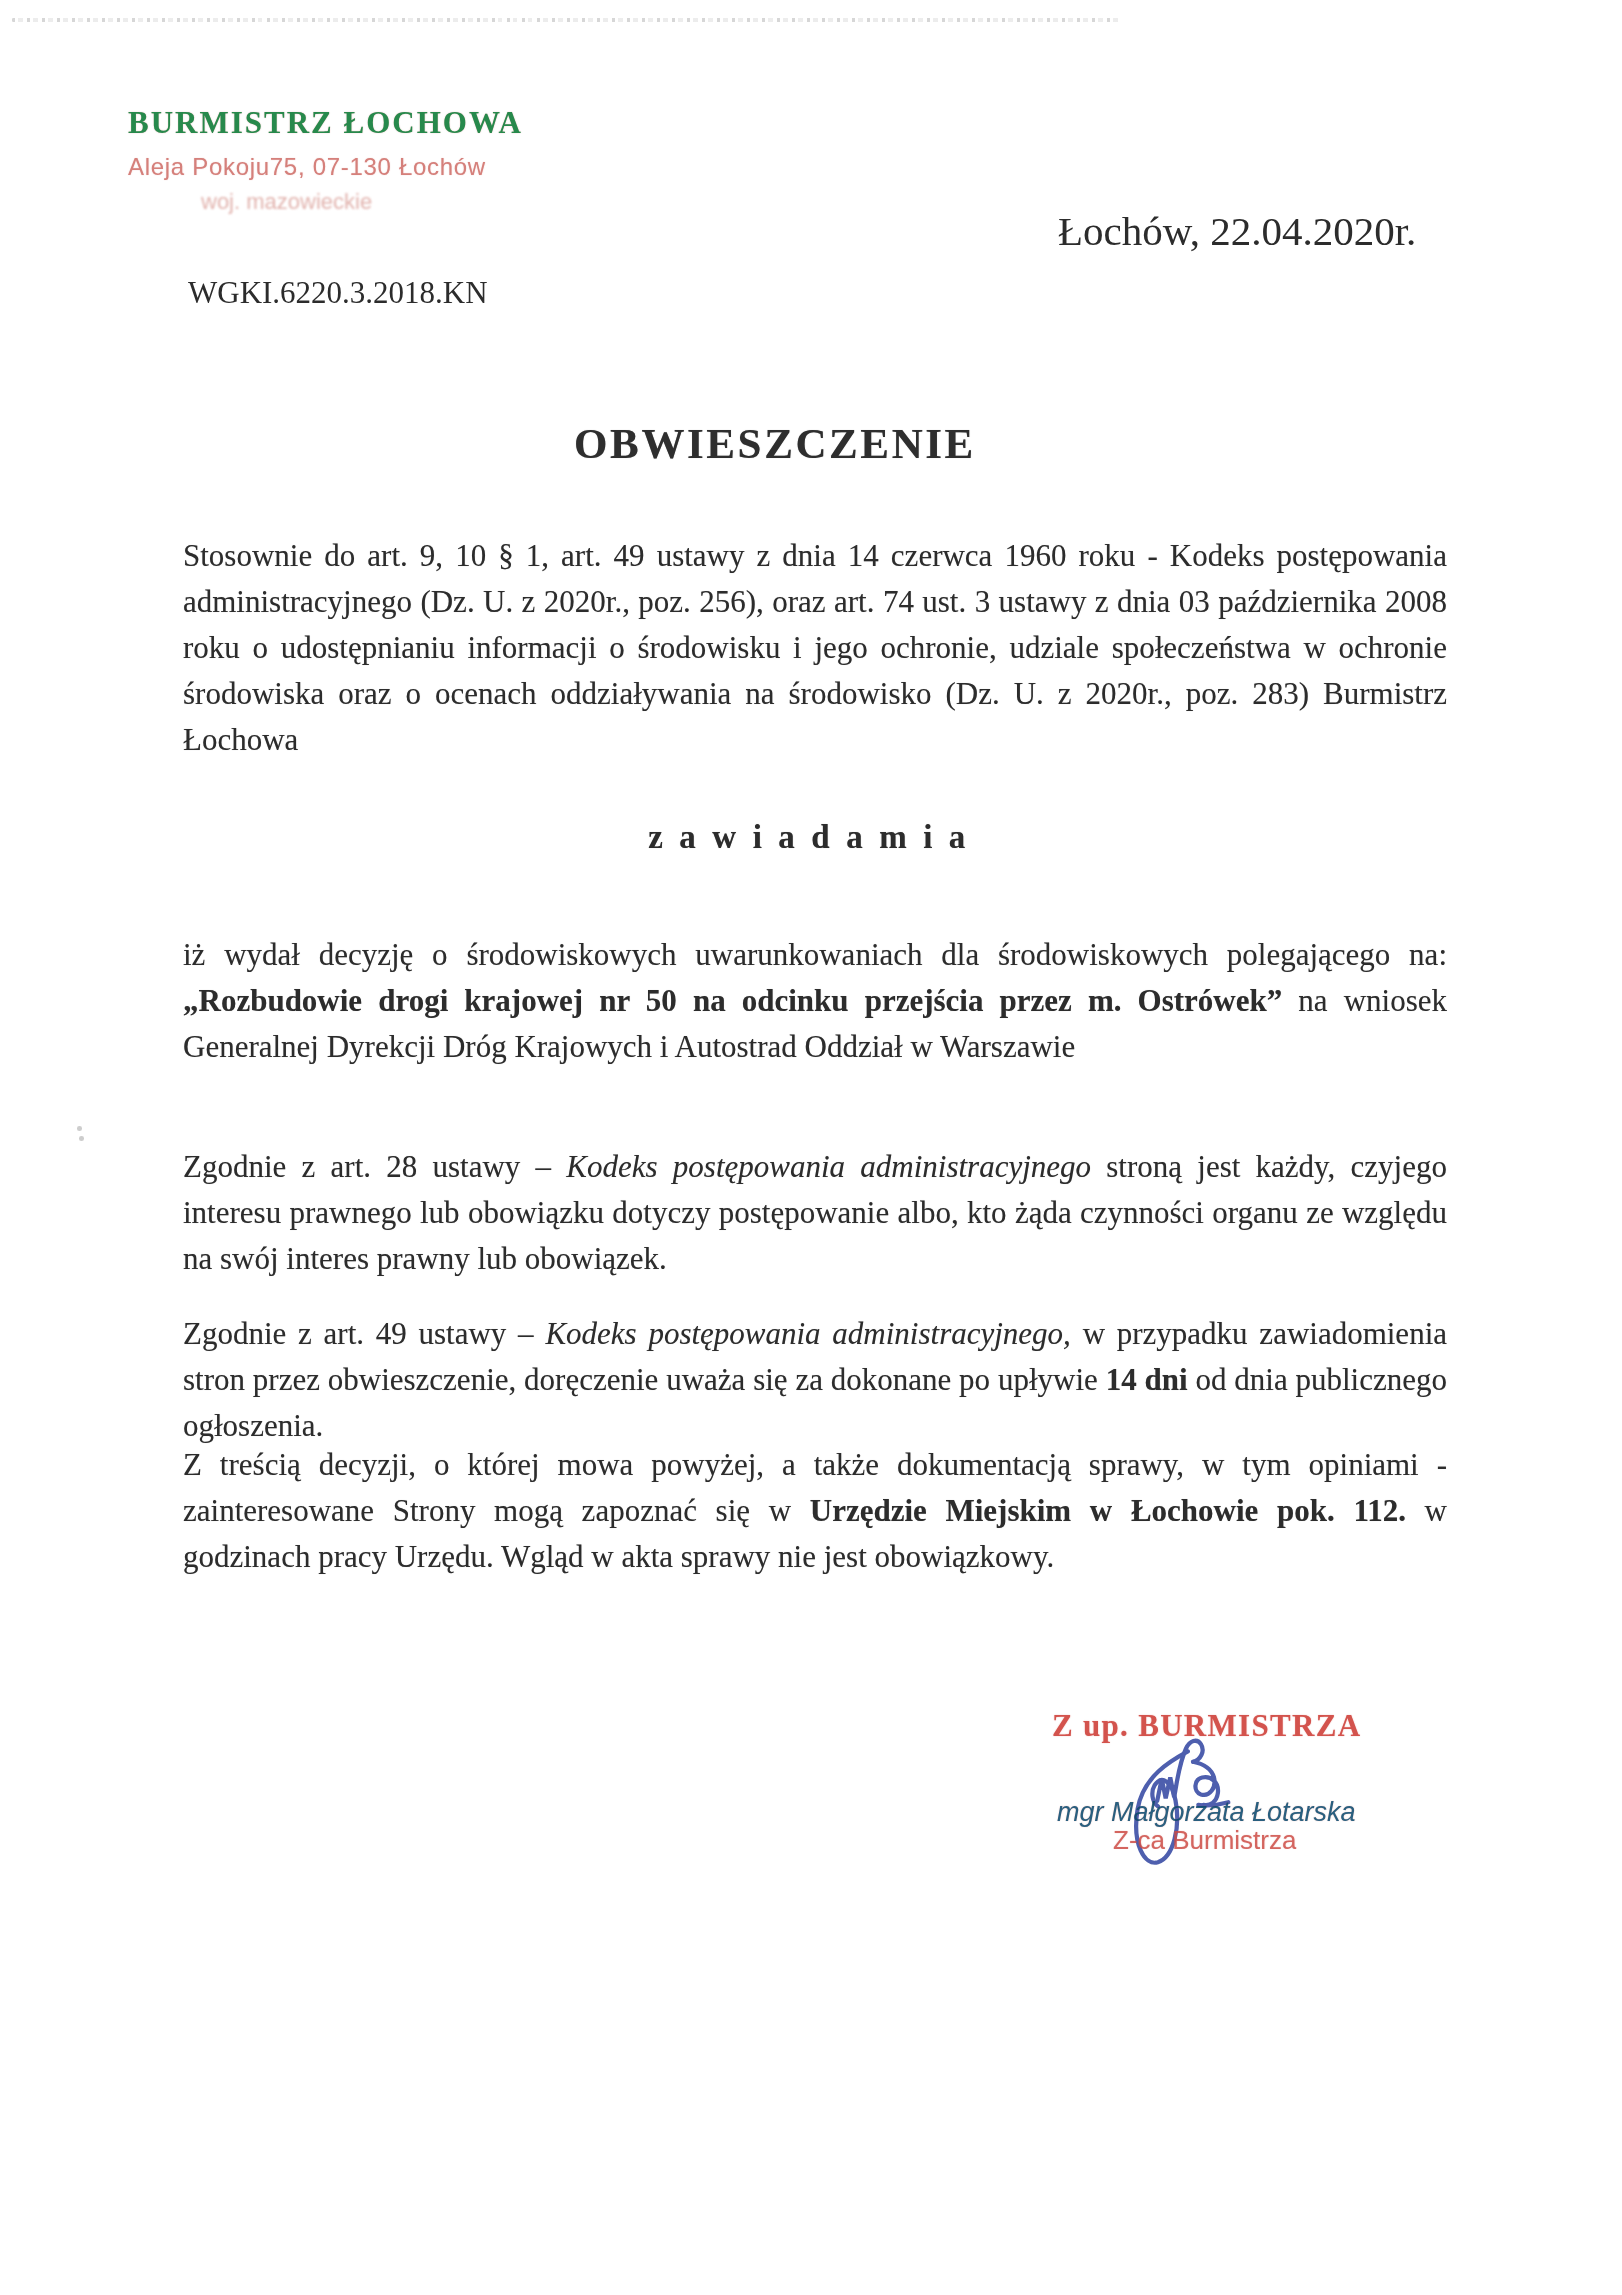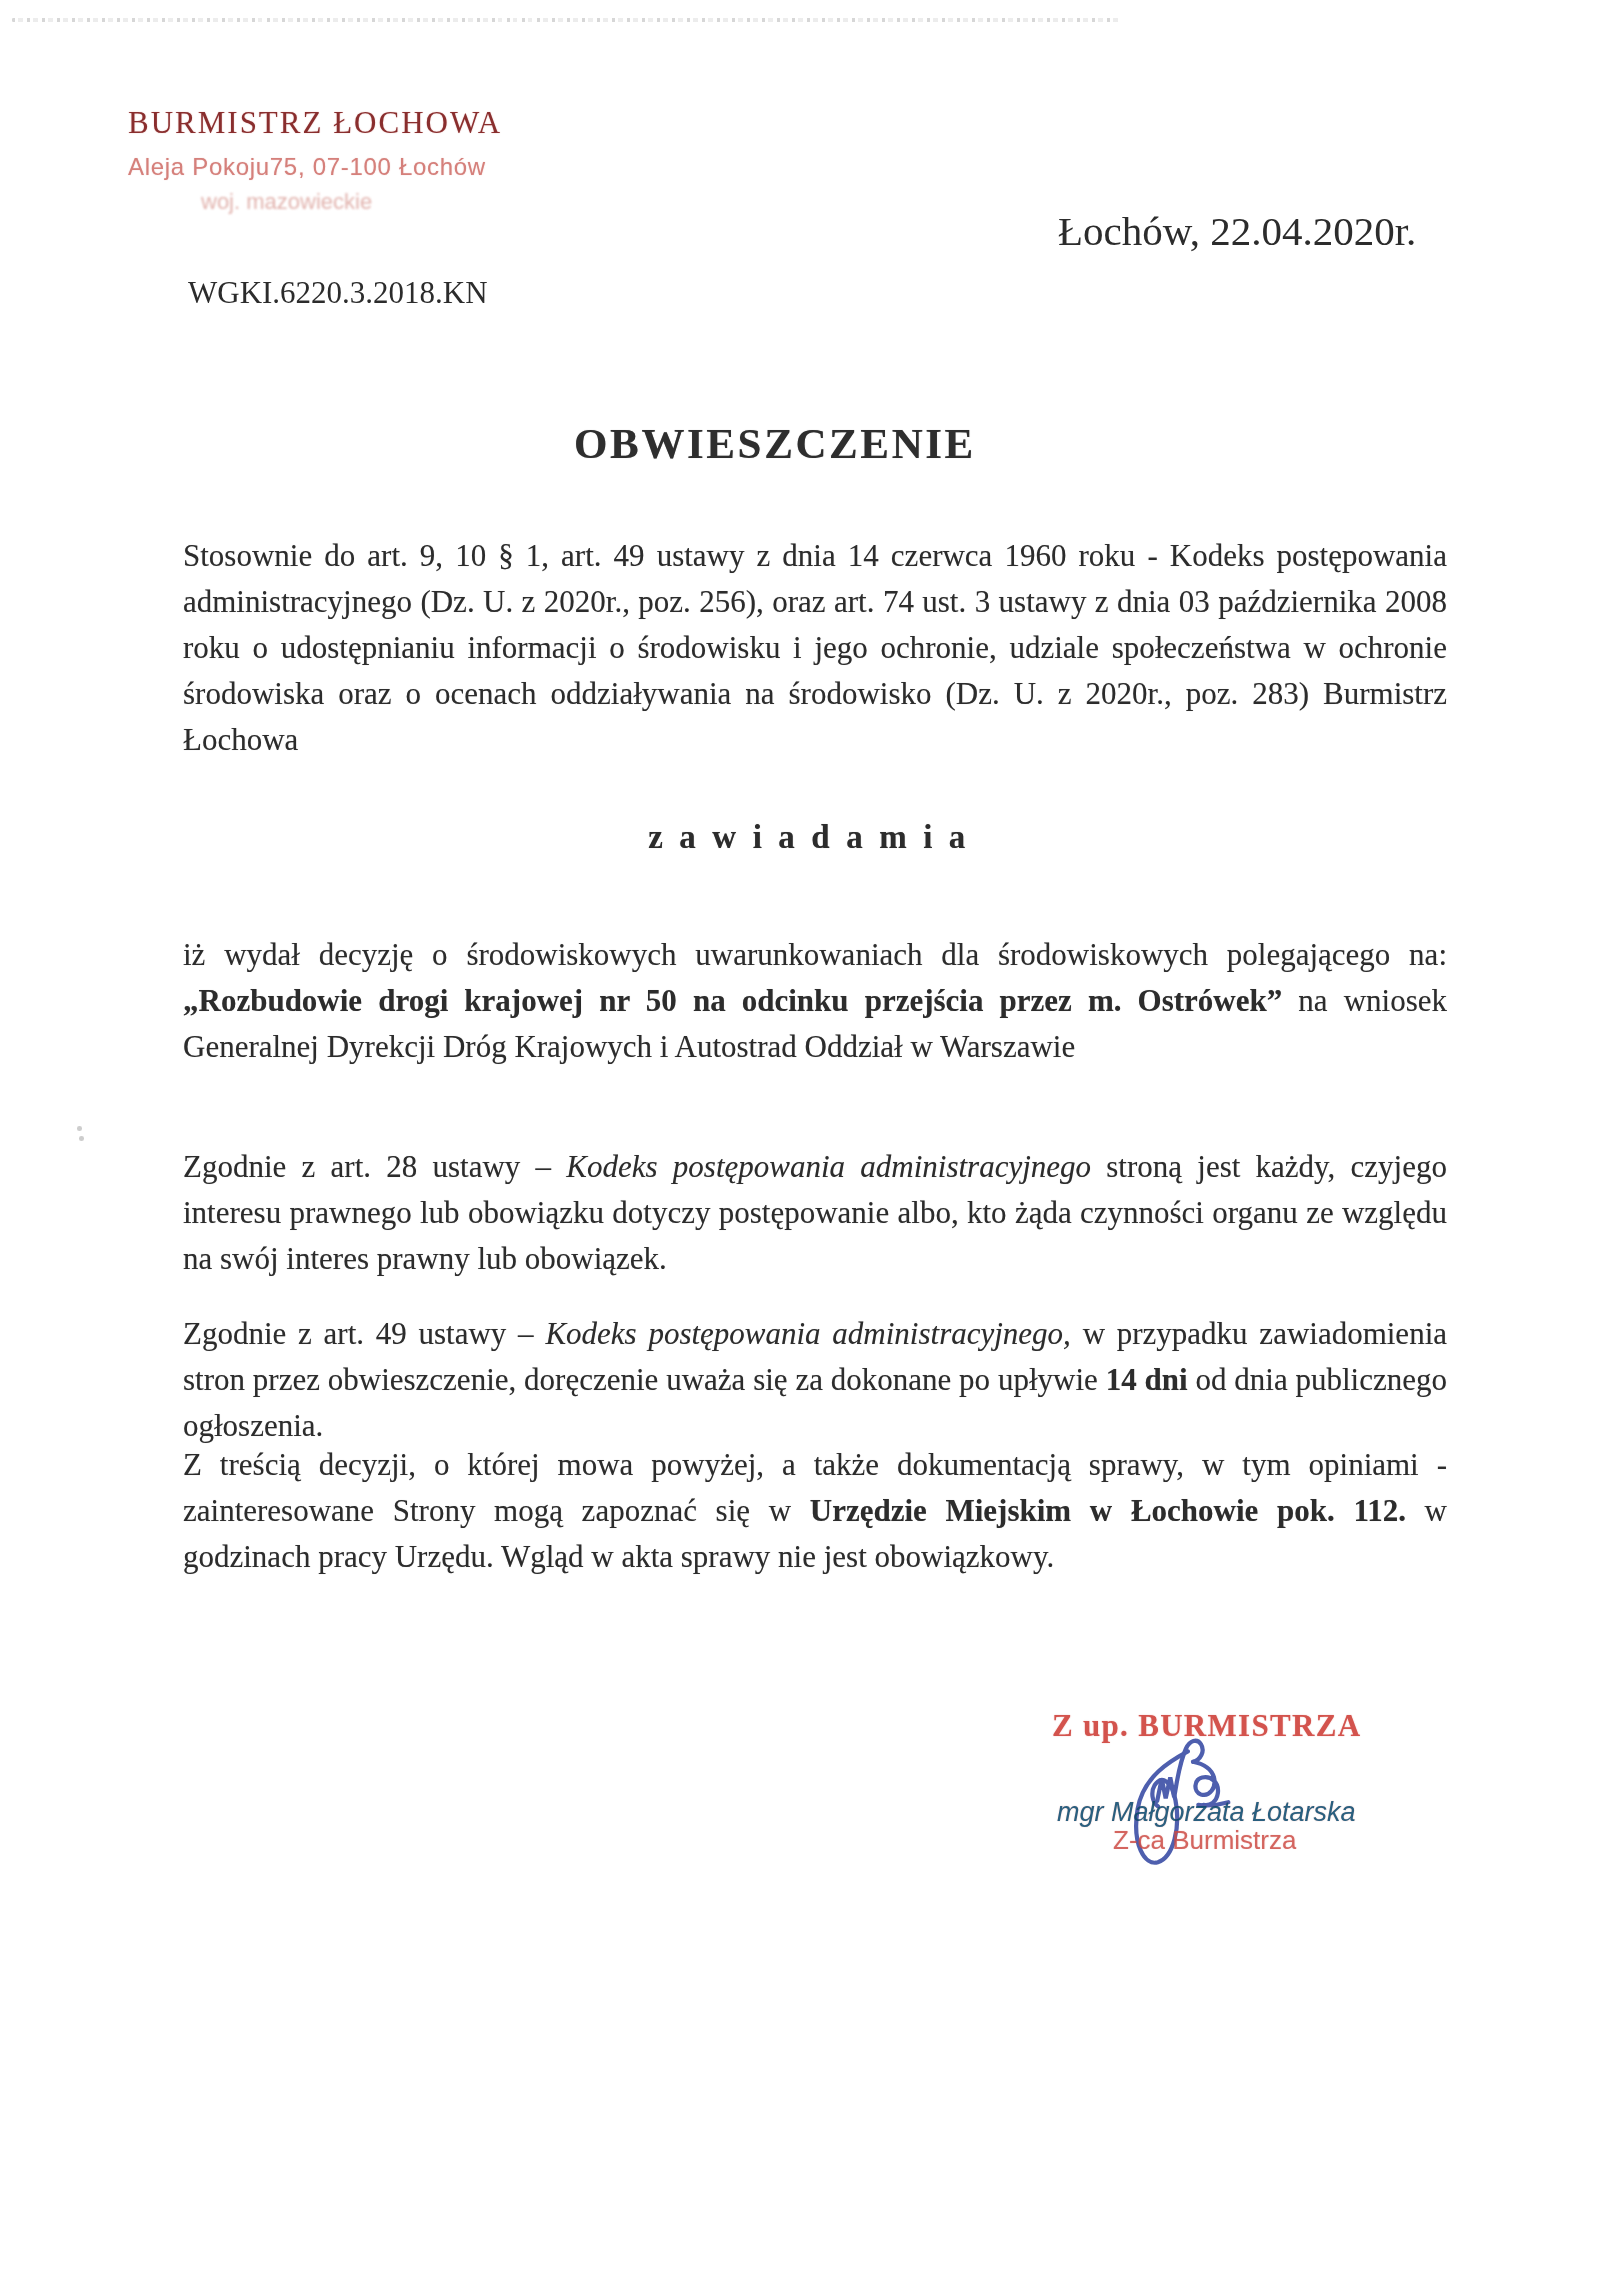--- a/index.html
+++ b/index.html
@@ -25,22 +25,22 @@
     border-radius: 1.3px;
   }
   .artifact-dot { position: absolute; width: 4.6px; height: 4.6px; border-radius: 50%;
     background: rgba(90,90,90,0.30); }
   .dot-a { left: 77px; top: 1126px; }
   .dot-b { left: 79px; top: 1136px; }
 
   
   .stamp { position: absolute; left: 128px; top: 105px; }
   .stamp-line1 {
-    font-size: 31px; font-weight: normal; letter-spacing: 2px;
-    color: #7f1d1d; opacity: 0.92;
+    font-size: 31px; font-weight: bold; letter-spacing: 2px;
+    color: #15803d; opacity: 0.92;
     text-shadow: 0 0 1.3px rgba(196,82,76,0.45);
   }
   .stamp-line2 {
     margin-top: 11.8px;
     font-family: "Liberation Sans", sans-serif;
     font-size: 24px; letter-spacing: 0.7px;
     color: #ce6a64; opacity: 0.85;
     text-shadow: 0 0 1.3px rgba(206,106,100,0.4);
   }
   .stamp-line3 {
@@ -115,21 +115,21 @@
 <body>
 
 <div class="page">
 
   <div class="scan-line"></div>
   <div class="artifact-dot dot-a"></div>
   <div class="artifact-dot dot-b"></div>
 
   <div class="stamp">
     <div class="stamp-line1">BURMISTRZ ŁOCHOWA</div>
-    <div class="stamp-line2">Aleja Pokoju75, 07-100 Łochów</div>
+    <div class="stamp-line2">Aleja Pokoju75, 07-130 Łochów</div>
     <div class="stamp-line3">woj. mazowieckie</div>
   </div>
 
   <div class="place-date">Łochów, 22.04.2020r.</div>
   <div class="reference">WGKI.6220.3.2018.KN</div>
 
   <div class="doc-title">OBWIESZCZENIE</div>
 
   <p class="body-par p1">Stosownie do art. 9, 10 § 1, art. 49 ustawy z dnia 14 czerwca 1960 roku - Kodeks postępowania administracyjnego (Dz. U. z 2020r., poz. 256), oraz art. 74 ust. 3 ustawy z dnia 03 października 2008 roku o udostępnianiu informacji o środowisku i jego ochronie, udziale społeczeństwa w ochronie środowiska oraz o ocenach oddziaływania na środowisko (Dz. U. z 2020r., poz. 283) Burmistrz Łochowa</p>
 

